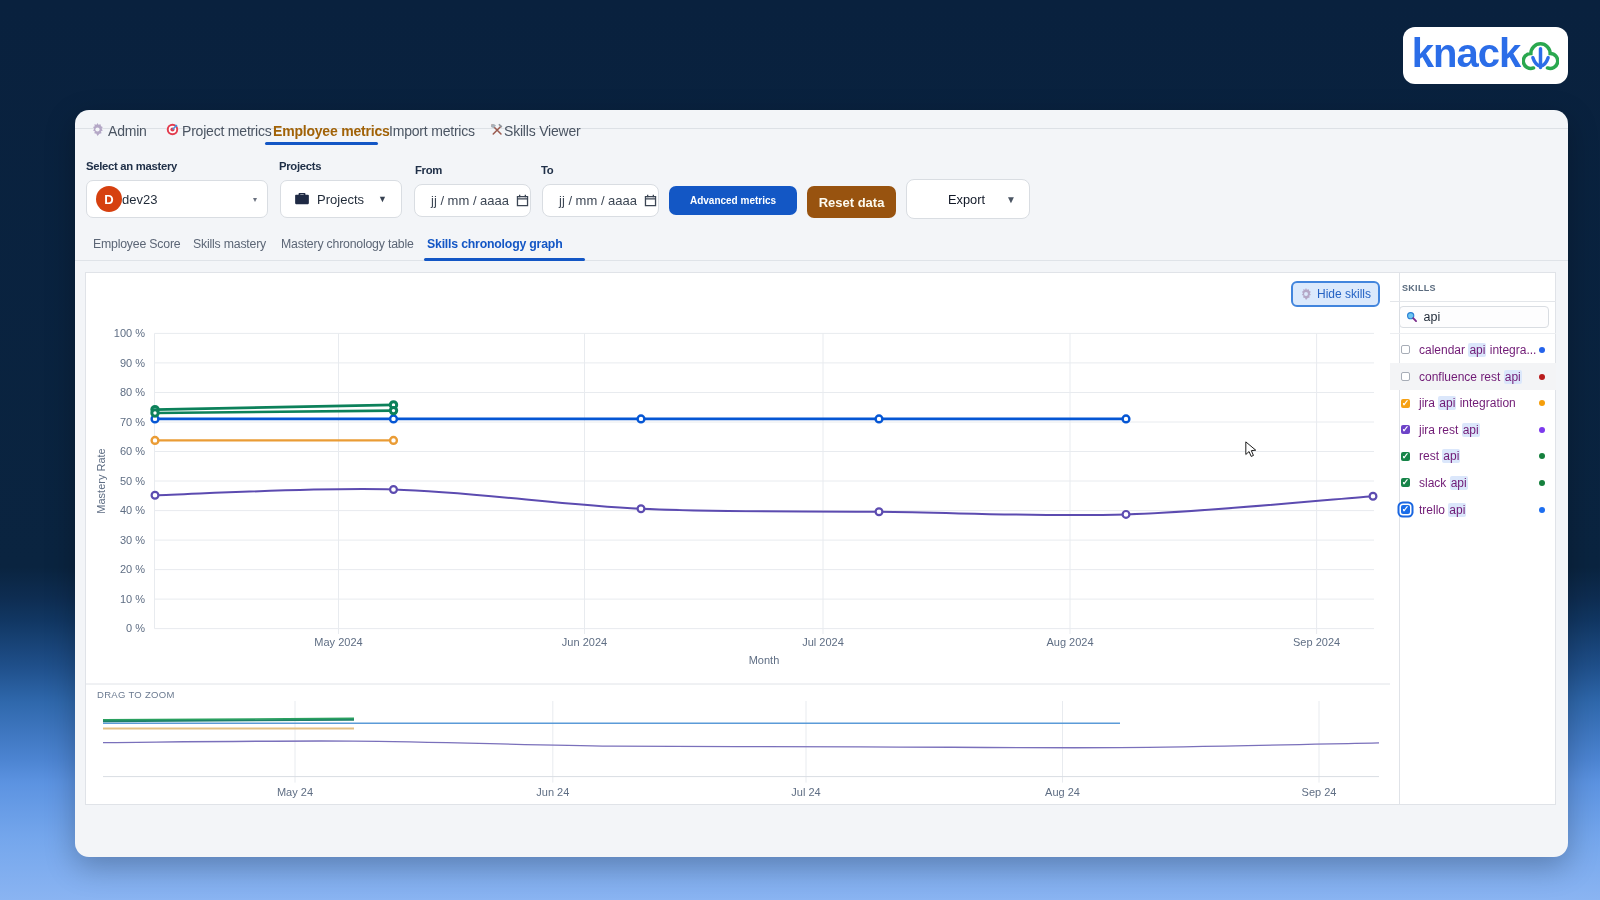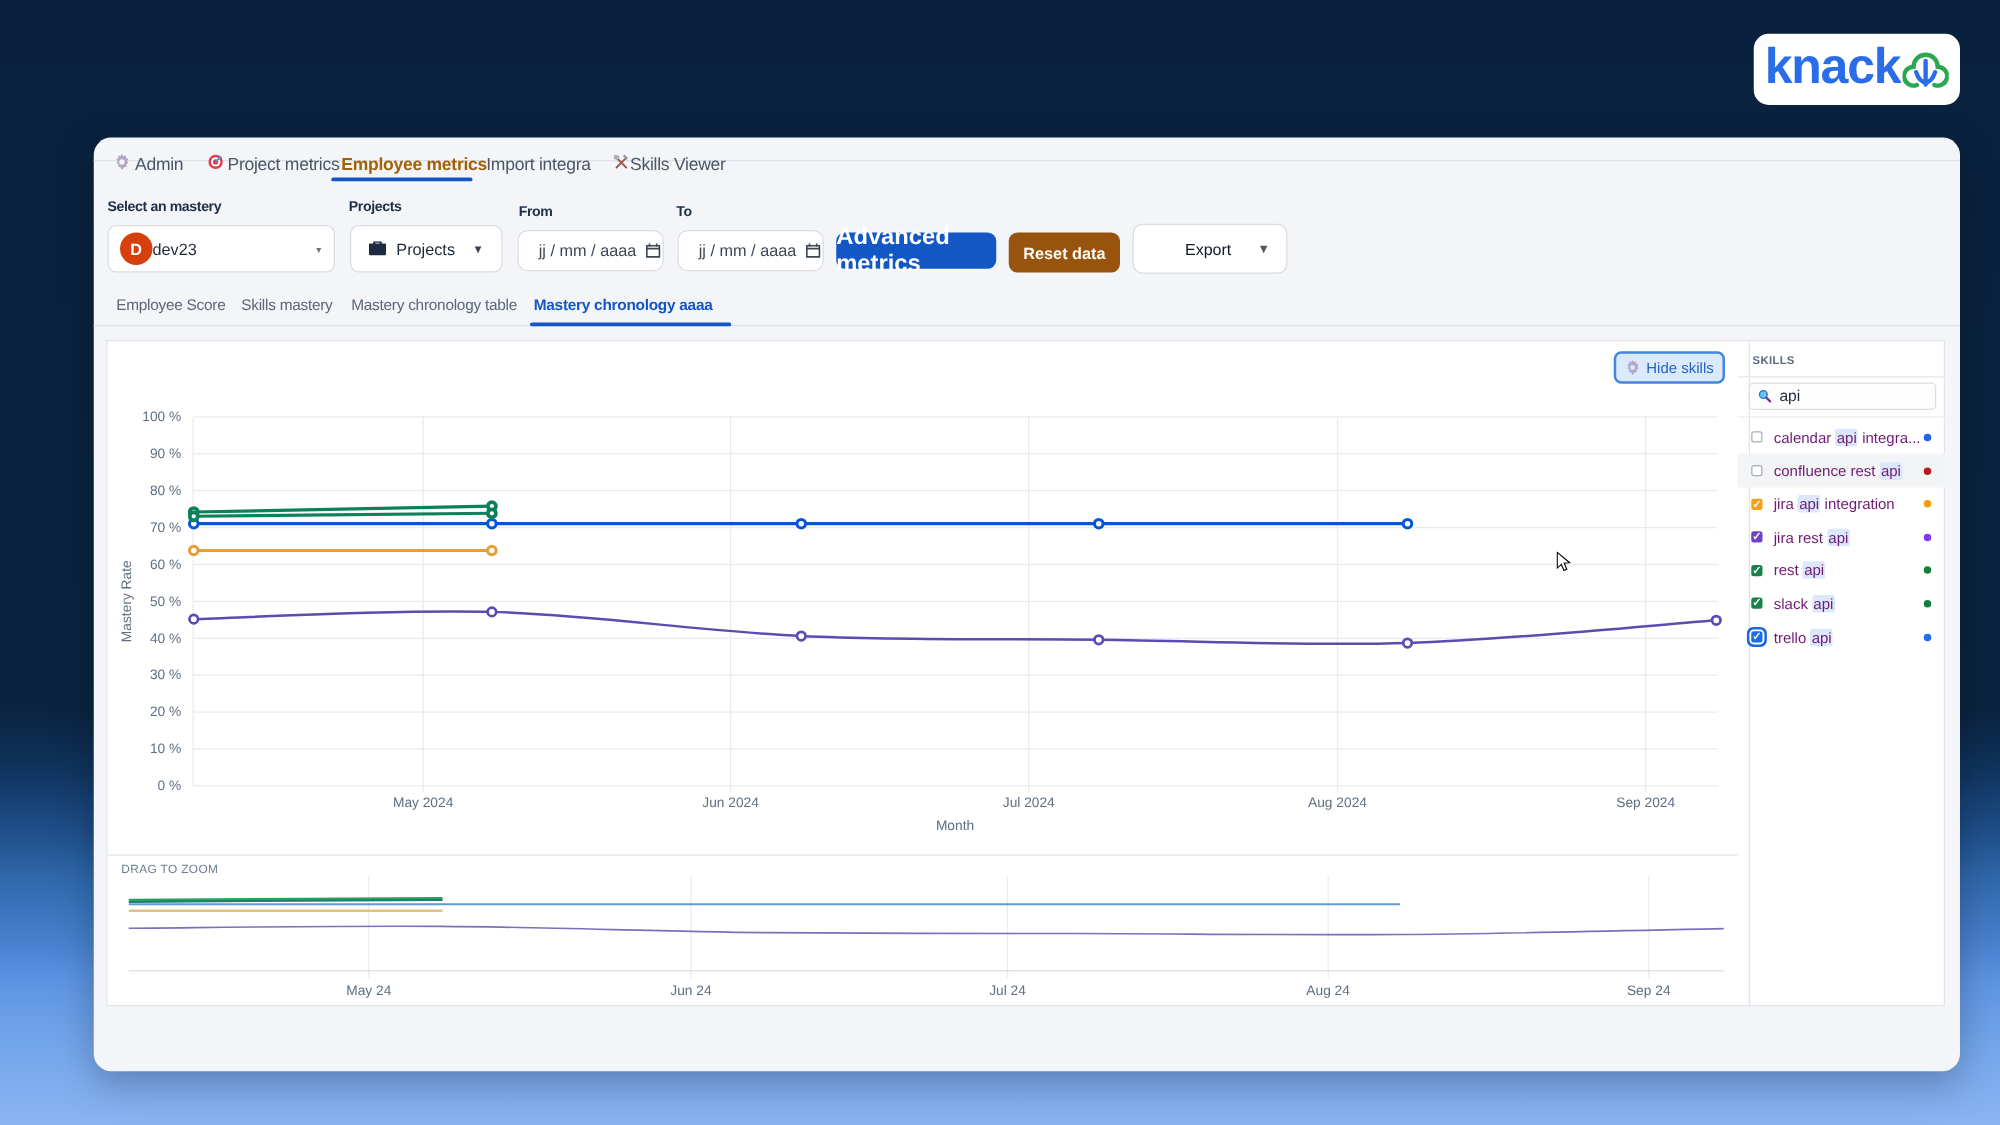--- a/index.html
+++ b/index.html
@@ -63,21 +63,21 @@
       <svg class="tabicon" style="left:91px;" width="13" height="13" viewBox="0 0 16 16">
         <circle cx="8" cy="8" r="7" fill="#e23b4e"></circle>
         <circle cx="8" cy="8" r="4.6" fill="#fff"></circle>
         <circle cx="8" cy="8" r="2.6" fill="#e23b4e"></circle>
         <path d="M8 8L13.2 2.8" stroke="#4a90d9" stroke-width="2"></path>
         <path fill="#4a90d9" d="M12 1.6l2.4 2.4-1.8.5-1.1-1.1z"></path>
       </svg>
       <div class="tab" style="left:107px;">Project metrics</div>
       <div class="tab" style="left:198px;color:#a16207;font-weight:bold;">Employee metrics</div>
       <div class="abs" style="left:190px;top:32px;width:113px;height:3px;background:#1356c5;border-radius:2px;"></div>
-      <div class="tab" style="left:314px;">Import integra</div>
+      <div class="tab" style="left:314px;">Import metrics</div>
       <svg class="tabicon" style="left:415px;" width="13" height="13" viewBox="0 0 16 16">
         <path stroke="#9b5b50" stroke-width="1.9" d="M4 13.5L13.5 4M2.5 2.5l11 11" stroke-linecap="round"></path>
         <path fill="#a9b2ba" d="M1.2 4.8 Q1 1.2 4.8 1.2 L7.4 3.2 4.6 6.6 Z"></path>
         <path fill="#8d979f" d="M10.2 2.2l3.6 3.6 1.4-1.5-3.5-3.5z"></path>
       </svg>
       <div class="tab" style="left:429px;">Skills Viewer</div>
     </div>
     <div class="abs" id="formrow" style="left:0;top:35px;width:100%;height:117px;">
       <div class="abs flabel" style="left:11px;top:15px;">Select an mastery</div>
       <div class="abs flabel" style="left:204px;top:15px;">Projects</div>
@@ -106,32 +106,32 @@
         </svg>
       </div>
       <div class="abs inputbox" style="left:467px;top:39px;width:117px;height:33px;border-radius:8px;padding-left:16px;">
         <span style="font-size:13px;color:#3c4654;">jj / mm / aaaa</span>
         <svg style="margin-left:7px;" width="13" height="13" viewBox="0 0 16 16">
           <path fill="none" stroke="#3c4654" stroke-width="1.6" d="M1.8 3.2h12.4v11H1.8z"></path>
           <path stroke="#3c4654" stroke-width="1.6" d="M1.8 6h12.4M4.5 1v3M11.5 1v3"></path>
         </svg>
       </div>
 
-      <div class="abs" style="left:594px;top:41px;width:128px;height:29px;background:#1357c5;border-radius:7px;color:#fff;font-size:19px;font-weight:bold;display:flex;align-items:center;justify-content:center;">Advanced metrics</div>
+      <div class="abs" style="left:594px;top:41px;width:128px;height:29px;background:#1357c5;border-radius:7px;color:#fff;font-size:10px;font-weight:bold;display:flex;align-items:center;justify-content:center;">Advanced metrics</div>
       <div class="abs" style="left:732px;top:41px;width:89px;height:32px;background:#98530f;border-radius:7px;color:#fdfbf0;font-size:13px;font-weight:bold;display:flex;align-items:center;justify-content:center;">Reset data</div>
       <div class="abs inputbox" style="left:831px;top:34px;width:124px;height:40px;border-radius:8px;">
         <span style="font-size:12.8px;color:#111827;margin-left:41px;">Export</span>
         <span style="margin-left:auto;margin-right:13px;color:#4b5563;font-size:10px;">▼</span>
       </div>
     </div>
     <div class="abs" id="subtabs" style="left:0;top:122px;width:100%;height:29px;border-bottom:1px solid #dfe3e8;">
       <div class="abs subtab" style="left:18px;top:5px;">Employee Score</div>
       <div class="abs subtab" style="left:118px;top:5px;">Skills mastery</div>
       <div class="abs subtab" style="left:206px;top:5px;">Mastery chronology table</div>
-      <div class="abs subtab active" style="left:352px;top:5px;">Mastery chronology aaaa</div>
+      <div class="abs subtab active" style="left:352px;top:5px;">Skills chronology graph</div>
       <div class="abs" style="left:349px;top:25.5px;width:161px;height:3px;background:#1356c5;border-radius:2px;"></div>
     </div>
     <div class="abs" id="chartbox">
       <svg class="abs" style="left:0;top:0;" width="1469" height="531" viewBox="0 0 1469 531">
 
         <line class="gridl" x1="68.5" y1="60.4" x2="68.5" y2="355.6"></line>
 
         <g class="gridl">
           <line x1="68.5" y1="60.4" x2="1288" y2="60.4"></line>
           <line x1="68.5" y1="89.9" x2="1288" y2="89.9"></line>

